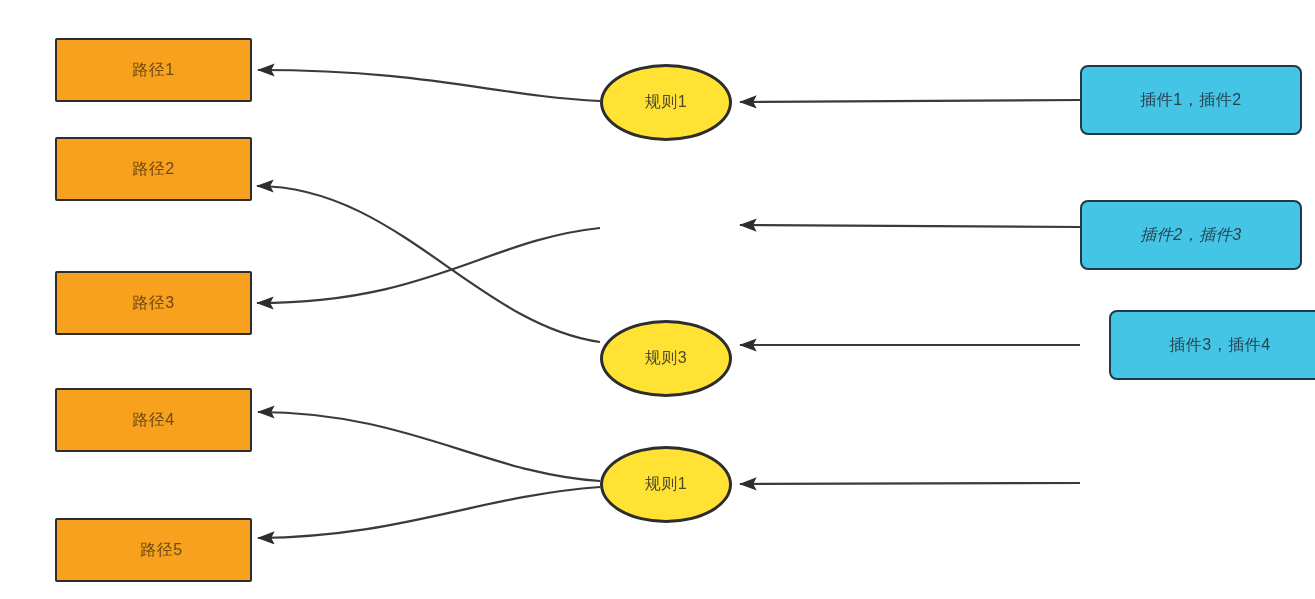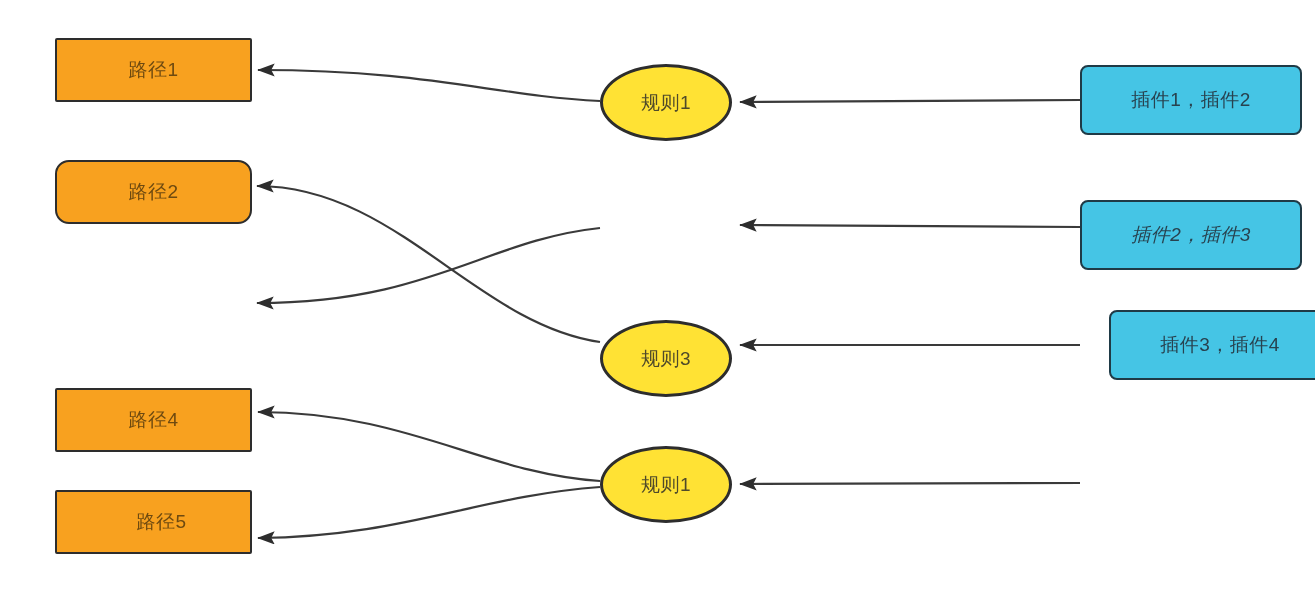--- a/index.html
+++ b/index.html
@@ -25,21 +25,21 @@
     fill: none;
     stroke: var(--line, #3a3a3a);
     stroke-width: 2.2;
   }
   .node {
     position: absolute;
     display: flex;
     align-items: center;
     justify-content: center;
     box-sizing: border-box;
-    font-size: 19px;
+    font-size: 16px;
     letter-spacing: 0.5px;
   }
   .path-node {
     left: 55px;
     width: 197px;
     height: 64px;
     background: var(--path-fill, #f8a11f);
     border: 2px solid var(--node-border, #2d2d2d);
     border-radius: 2px;
     color: var(--path-text, #6e4a10);
@@ -56,24 +56,24 @@
   .plugin-node {
     left: 1080px;
     width: 222px;
     height: 70px;
     background: var(--plugin-fill, #45c5e5);
     border: 2px solid var(--plugin-border, #1f3a46);
     border-radius: 8px;
     color: var(--plugin-text, #28424f);
   }
   .p1 { top: 38px; }
-  .p2 { top: 160px; border-radius: 14px; }
+  .p2 { top: 137px; }
   .p3 { top: 271px; }
   .p4 { top: 388px; justify-content: center; }
-  .p5 { top: 490px; padding-left: 16px; }
+  .p5 { top: 518px; padding-left: 16px; }
   .r1 { top: 64px; }
   .r2 { top: 186px; }
   .r3 { top: 320px; text-align: right; }
   .r4 { top: 446px; }
   .g1 { top: 65px; }
   .g2 { top: 200px; font-style: italic; }
   .g3 { top: 310px; margin-left: 29px; }
   .g4 { top: 448px; }
 </style>
 </head>
@@ -99,20 +99,23 @@
     <path class="edge" d="M 600 481 C 486 474 408 412 258 412" marker-end="url(#arrowhead)"></path>
     <path class="edge" d="M 600 487 C 478 496 402 537 258 538" marker-end="url(#arrowhead)"></path>
   </svg>
 
   <div class="node path-node p1">
     <span>路径1</span>
   </div>
   <div class="node path-node p2">
     <span>路径2</span>
   </div>
+  <div class="node path-node p3">
+    <span>路径3</span>
+  </div>
   <div class="node path-node p4">
     <span>路径4</span>
   </div>
   <div class="node path-node p5">
     <span>路径5</span>
   </div>
 
   <div class="node rule-node r1">
     <span>规则1</span>
   </div>

